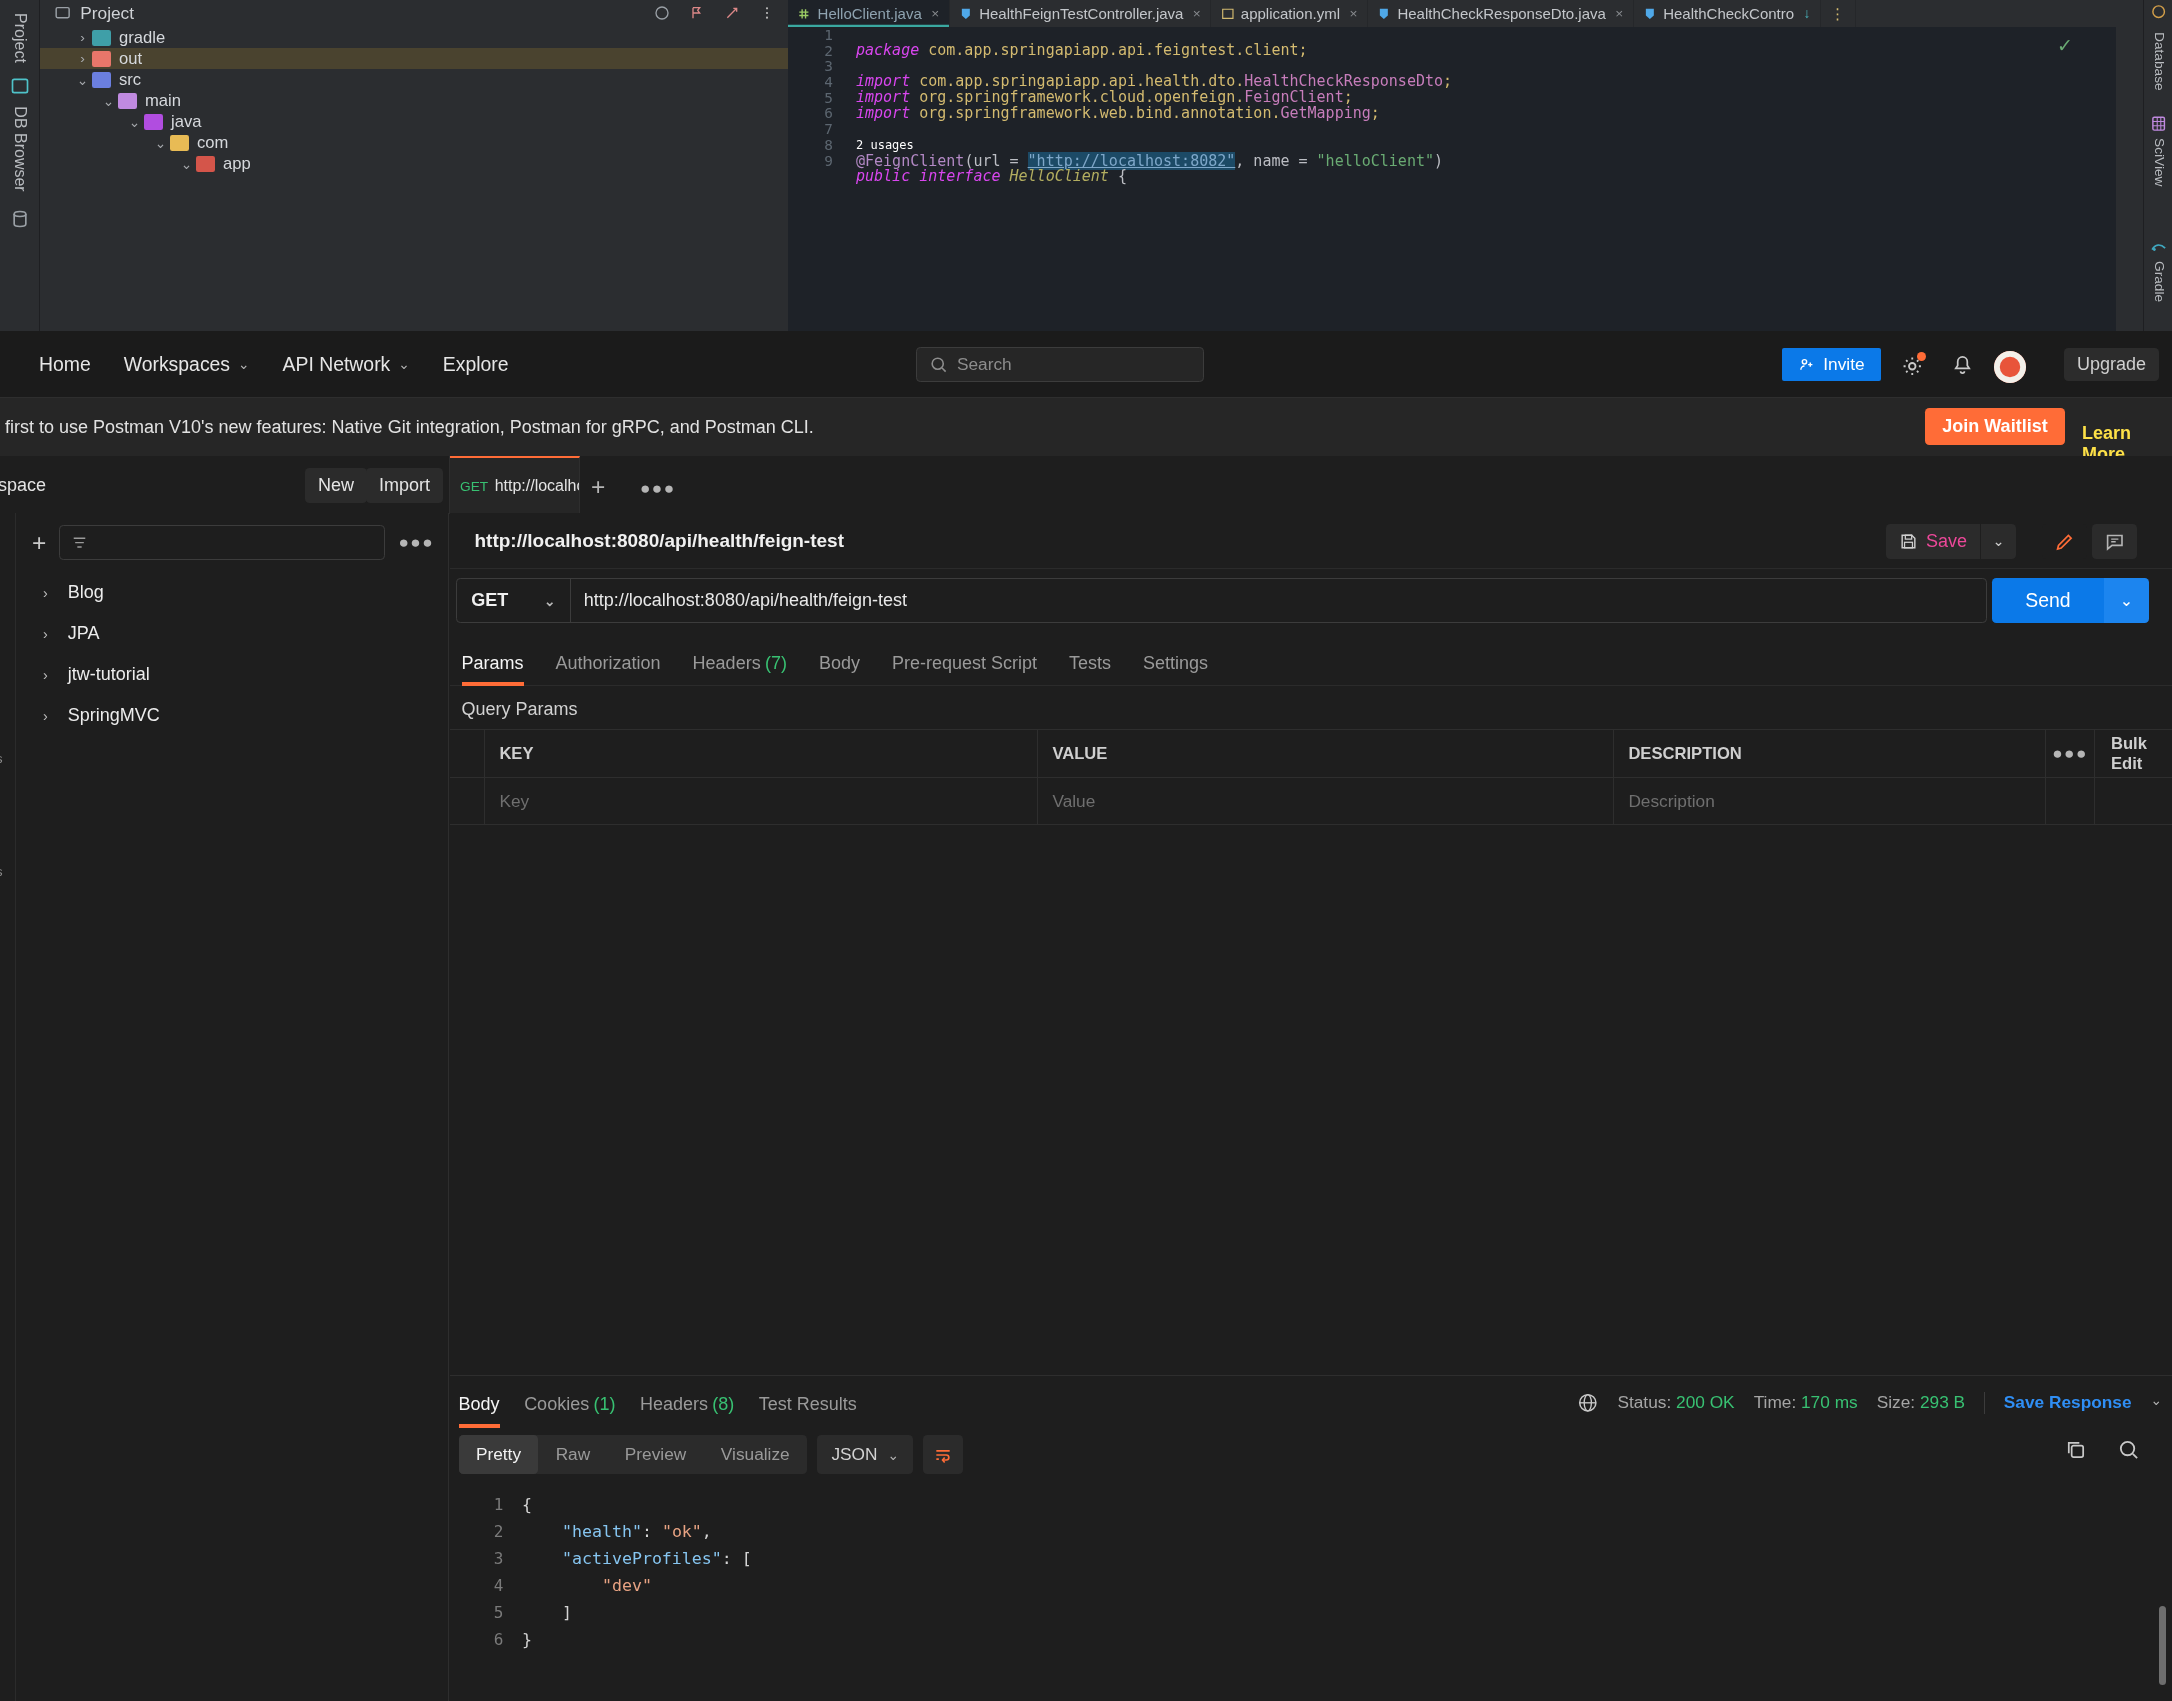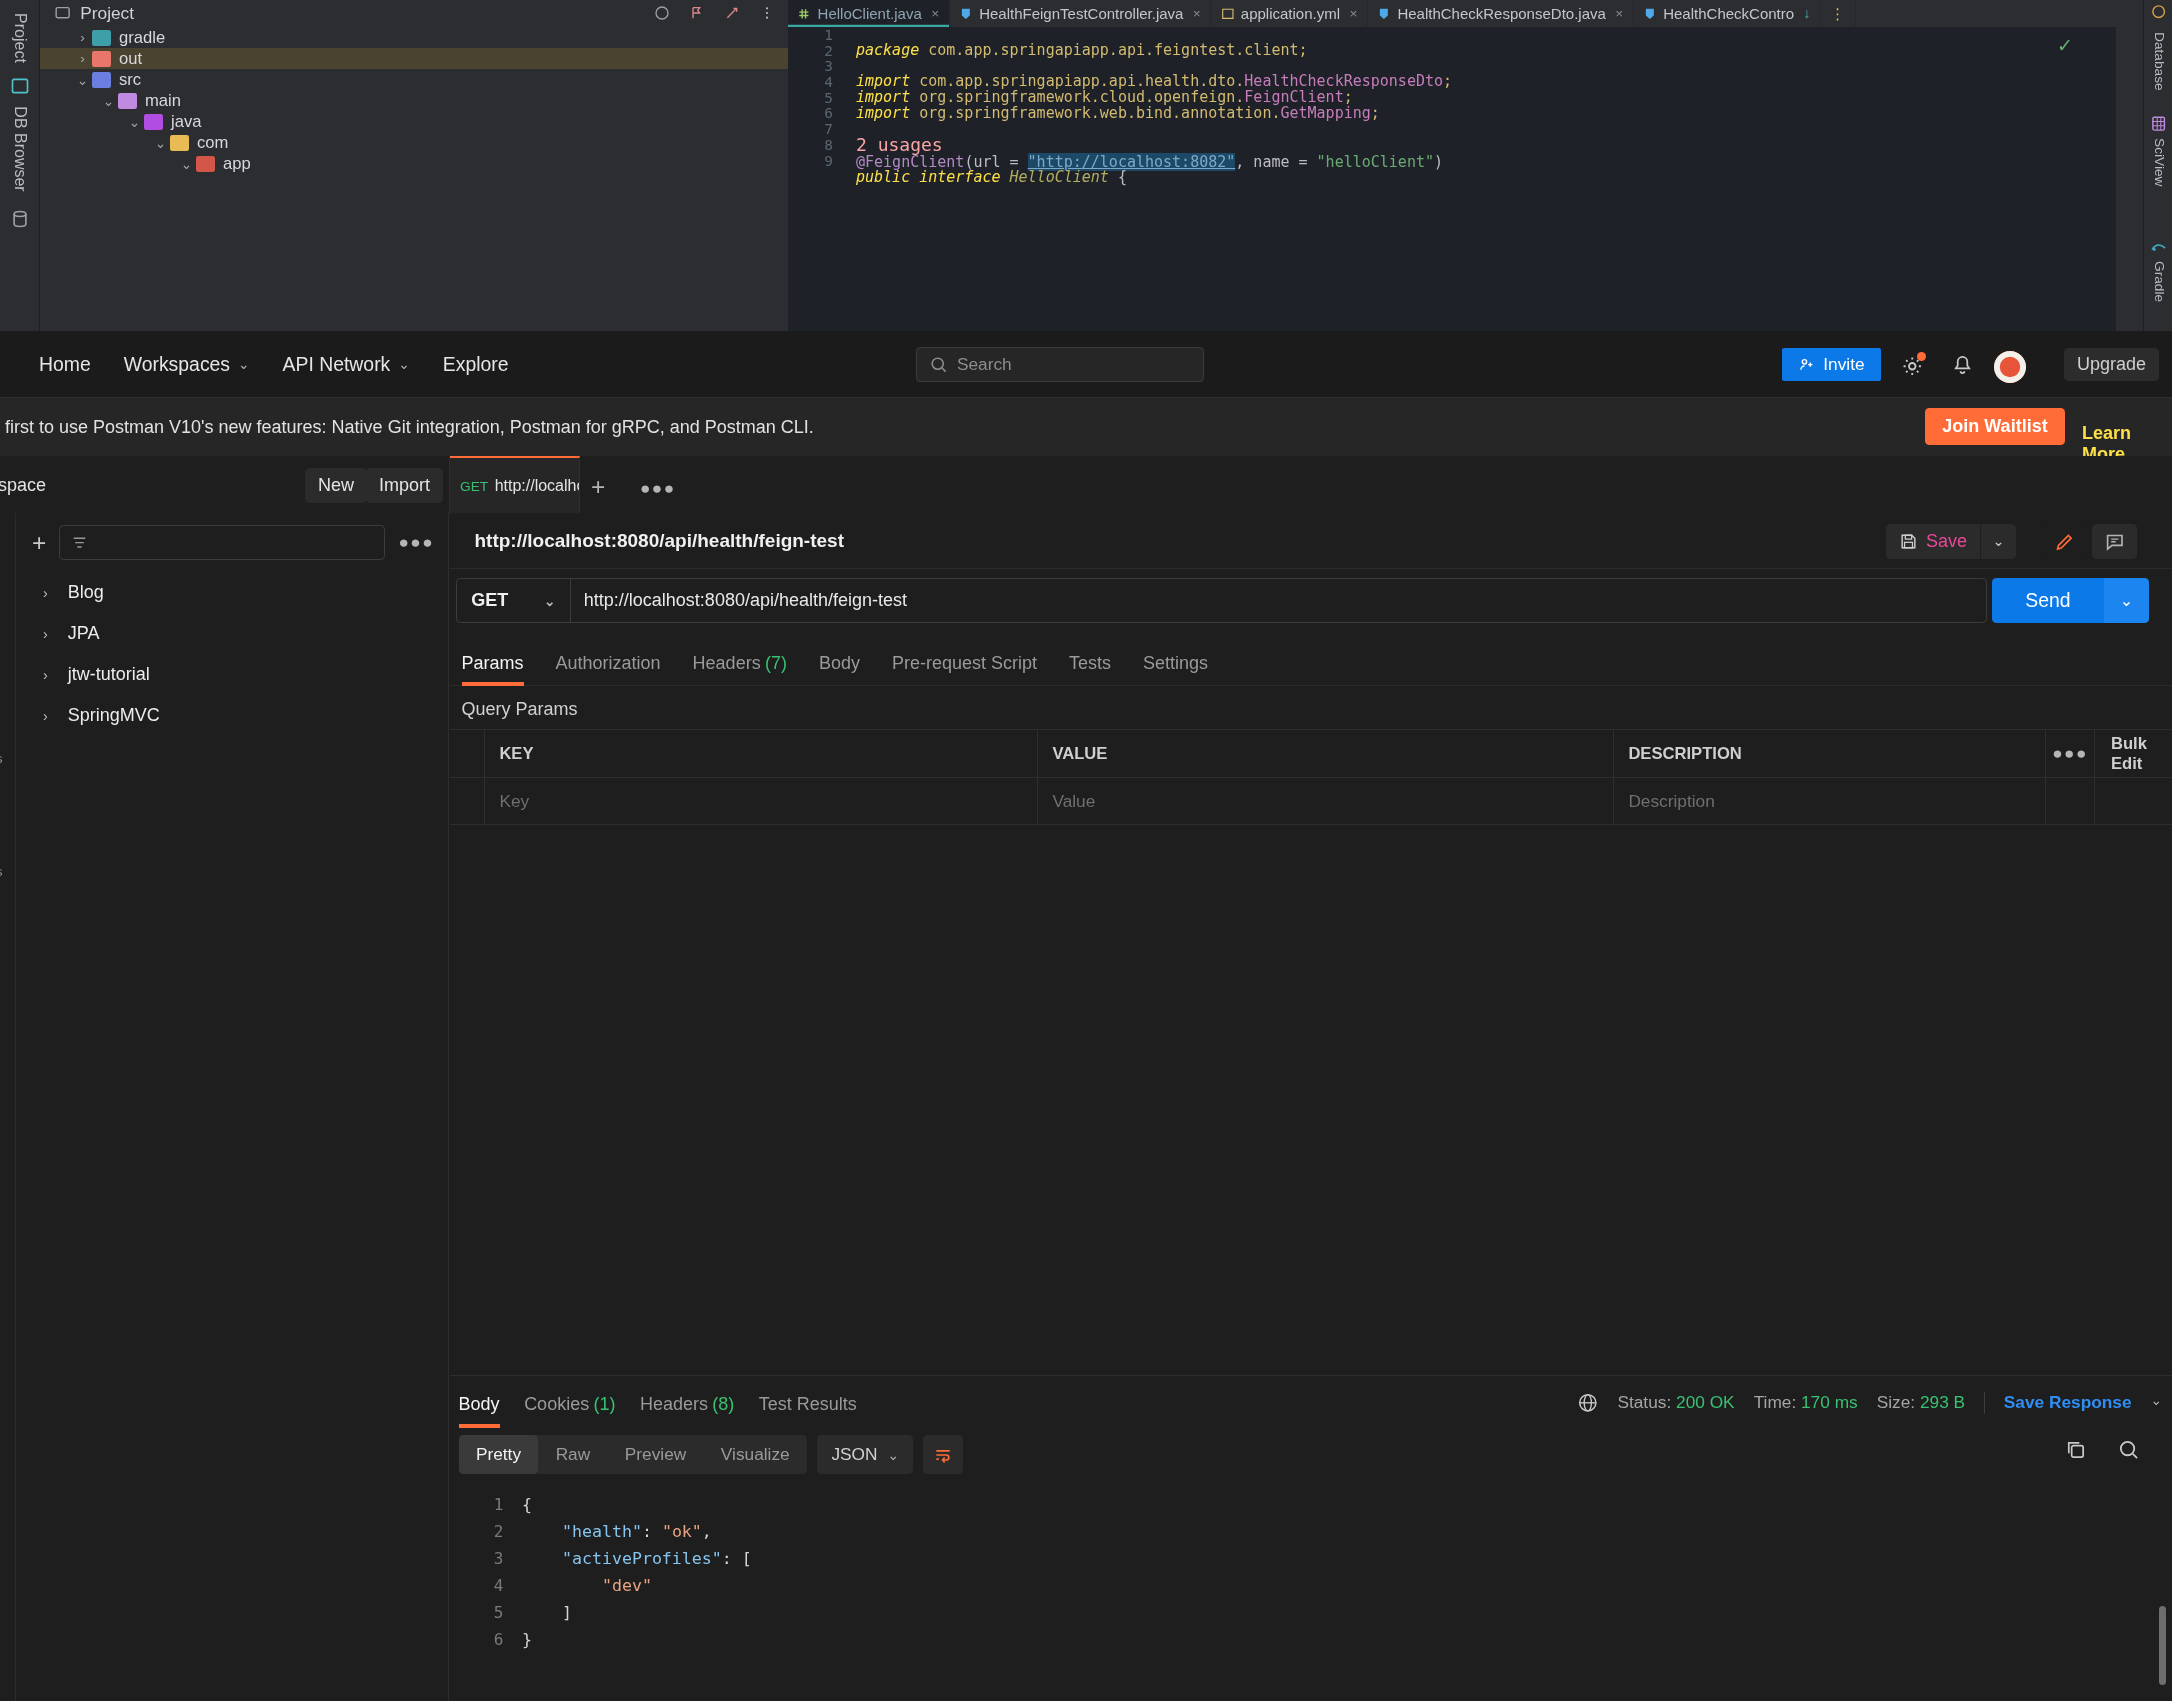--- a/index.html
+++ b/index.html
@@ -74,28 +74,28 @@
     position: absolute; left: 0; top: 0; width: 52px; height: 304px;
     text-align: right; color: #5c6670; font-size: 14.4px;
     font-family: "DejaVu Sans Mono", monospace;
   }
   .ed-gutter div { height: 15.7px; padding-right: 7.2px; }
   .ed-code {
     position: absolute; left: 68px; top: 0; width: 1188px; height: 304px;
     font-family: "DejaVu Sans Mono", monospace; font-size: 15px; line-height: 15.7px;
     white-space: pre; color: #cdd3d8;
   }
-  .kw  { color: #fde047; font-style: italic; }
+  .kw  { color: #d946ef; font-style: italic; }
   .pk  { color: #d4bb70; }
   .cls { color: #c77dbb; }
   .anno{ color: #b389c5; }
   .str { color: #6aab73; }
   .ident { color: #bcbec4; }
   .itf { color: #b3ae60; font-style: italic; }
-  .usages { color: #fca5a5; font-size: 18px; }
+  .usages { color: #ffffff; font-size: 12px; }
   .linkurl { color: #7ea7c9; text-decoration: underline; background: #1c4a66; }
 
   .ide-right-rail {
     position: absolute; right: 0; top: 0; width: 29px; height: 331px;
     background: #2b2d30; border-left: 0.7px solid #1e1f22;
   }
   .vlabel {
     position: absolute; left: 50%; white-space: nowrap; font-size: 13.7px; color: #b9bcc0;
     transform-origin: left top;
   }

